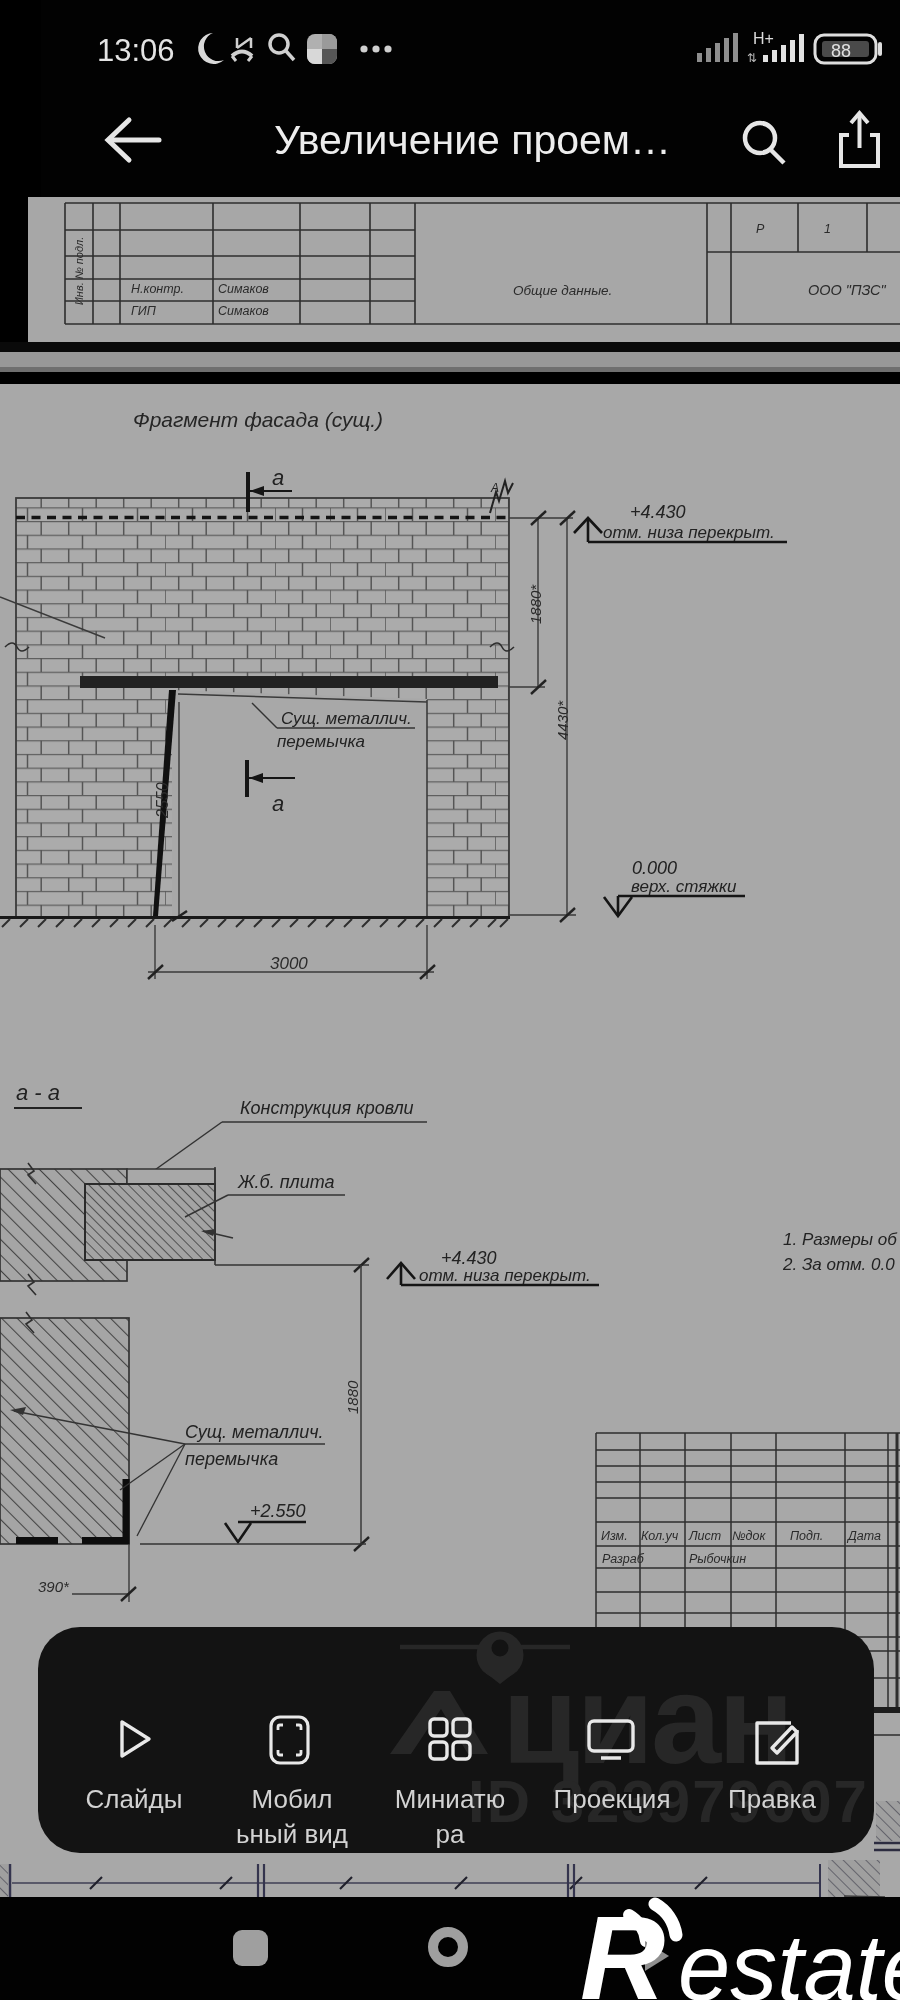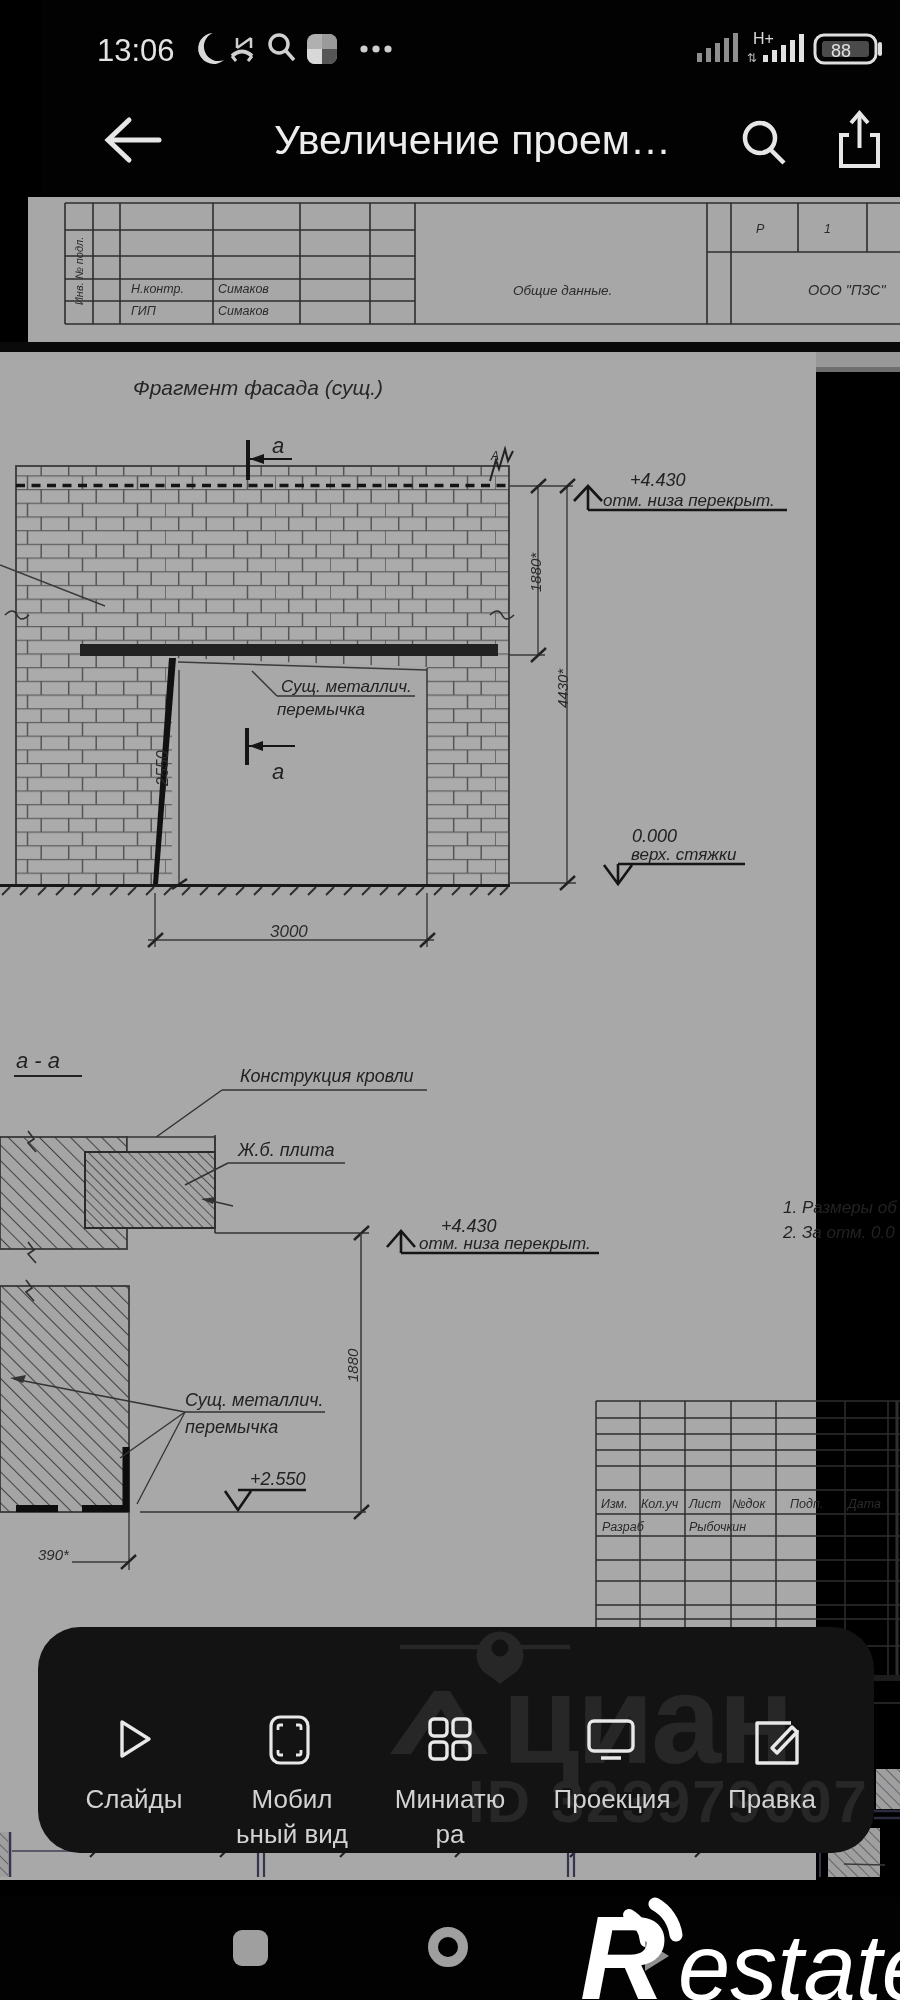--- a/index.html
+++ b/index.html
@@ -120,21 +120,21 @@
     <text x="780" y="98" font-size="14.5">ООО "ПЗС"</text>
     <text x="55" y="108" transform="rotate(-90 55 108)" font-size="11">Инв. № подл.</text>
   </g>
 </svg>
 </div>
 
 <div class="abs" style="left:0;top:342px;width:900px;height:10px;background:#0a0a0a;"></div>
 <div class="abs" style="left:0;top:352px;width:900px;height:15px;background:#989898;"></div>
 <div class="abs" style="left:0;top:367px;width:900px;height:5px;background:#6f6f6f;"></div>
 
-<div class="abs" style="left:0;top:352px;width:816px;height:1528px;background:#a8a8a8;">
+<div class="abs" style="left:0;top:384px;width:900px;height:1528px;background:#a8a8a8;">
 <svg width="900" height="1528" viewBox="0 0 900 1528">
   <defs>
     <pattern id="brick" width="55" height="27.4" patternUnits="userSpaceOnUse">
       <rect width="55" height="27.4" fill="#ababab"></rect>
       <line x1="0" y1="0.6" x2="55" y2="0.6" stroke="#5e5e5e" stroke-width="1.3"></line>
       <line x1="0" y1="14.3" x2="55" y2="14.3" stroke="#5e5e5e" stroke-width="1.3"></line>
       <line x1="13.7" y1="0" x2="13.7" y2="14.3" stroke="#555555" stroke-width="1.5"></line>
       <line x1="41.2" y1="0" x2="41.2" y2="14.3" stroke="#555555" stroke-width="1.5"></line>
       <line x1="27.5" y1="14.3" x2="27.5" y2="27.4" stroke="#555555" stroke-width="1.5"></line>
       <line x1="0" y1="14.3" x2="0" y2="27.4" stroke="#555555" stroke-width="1.5"></line>

